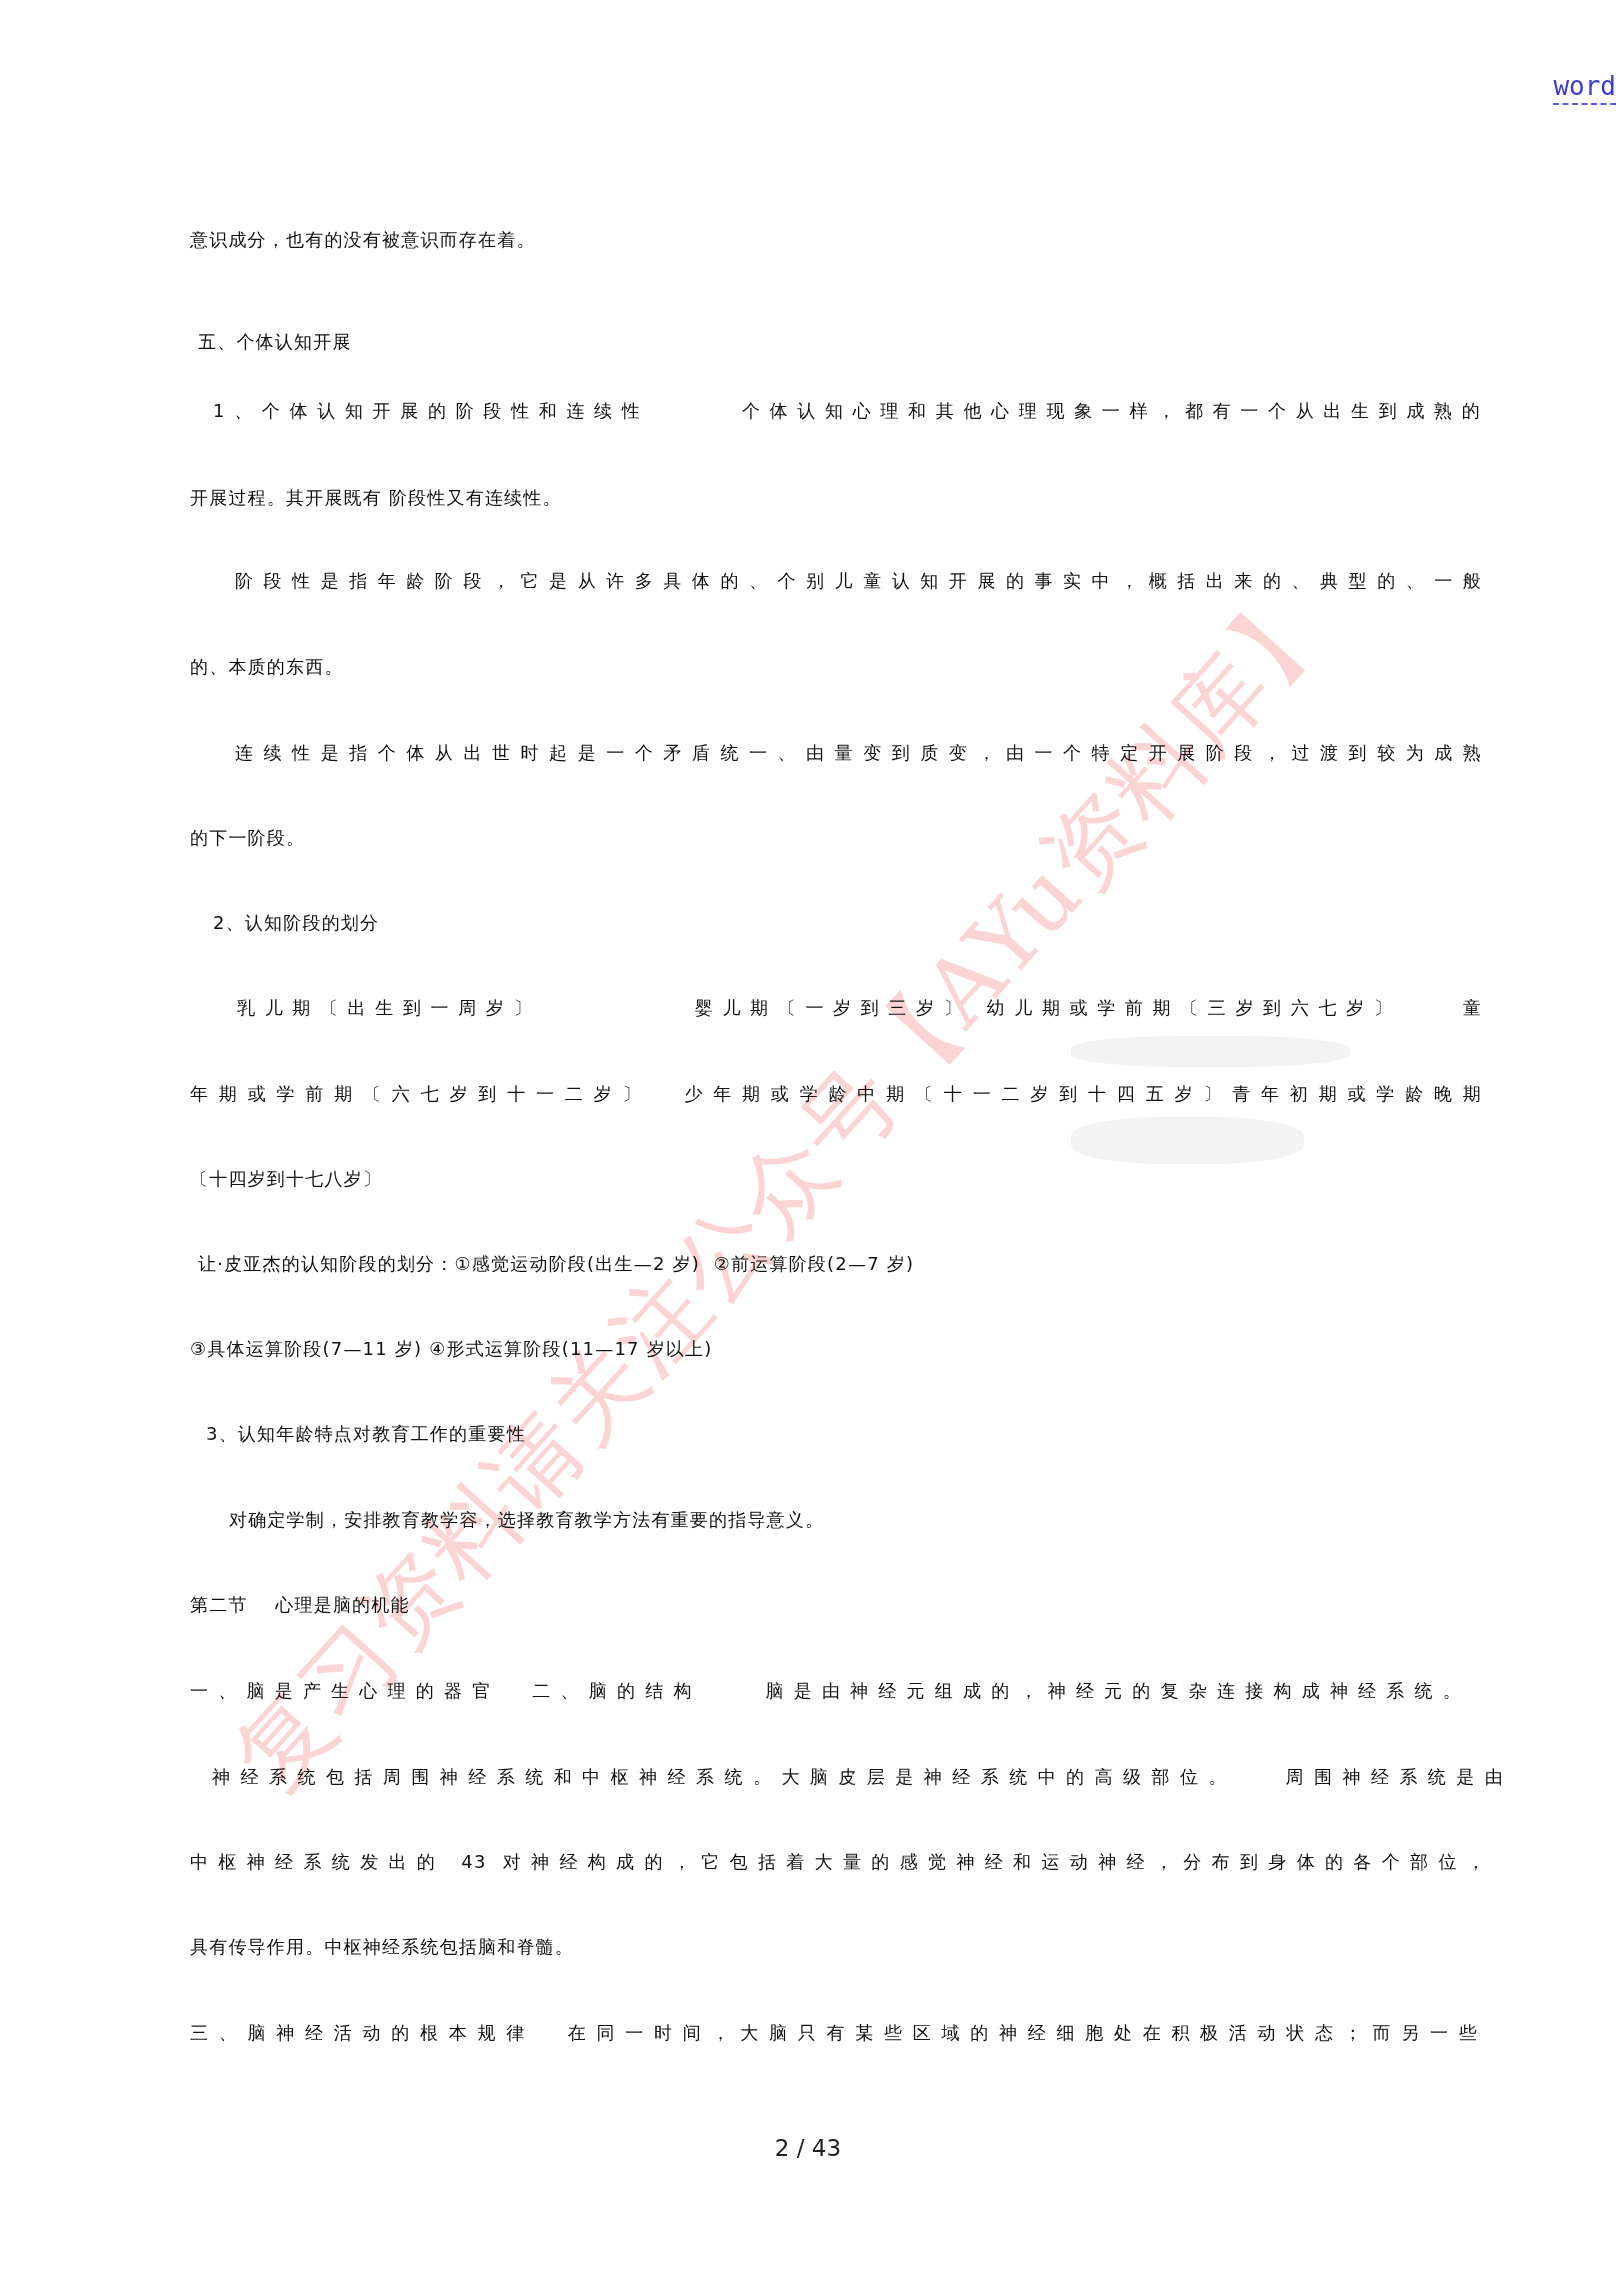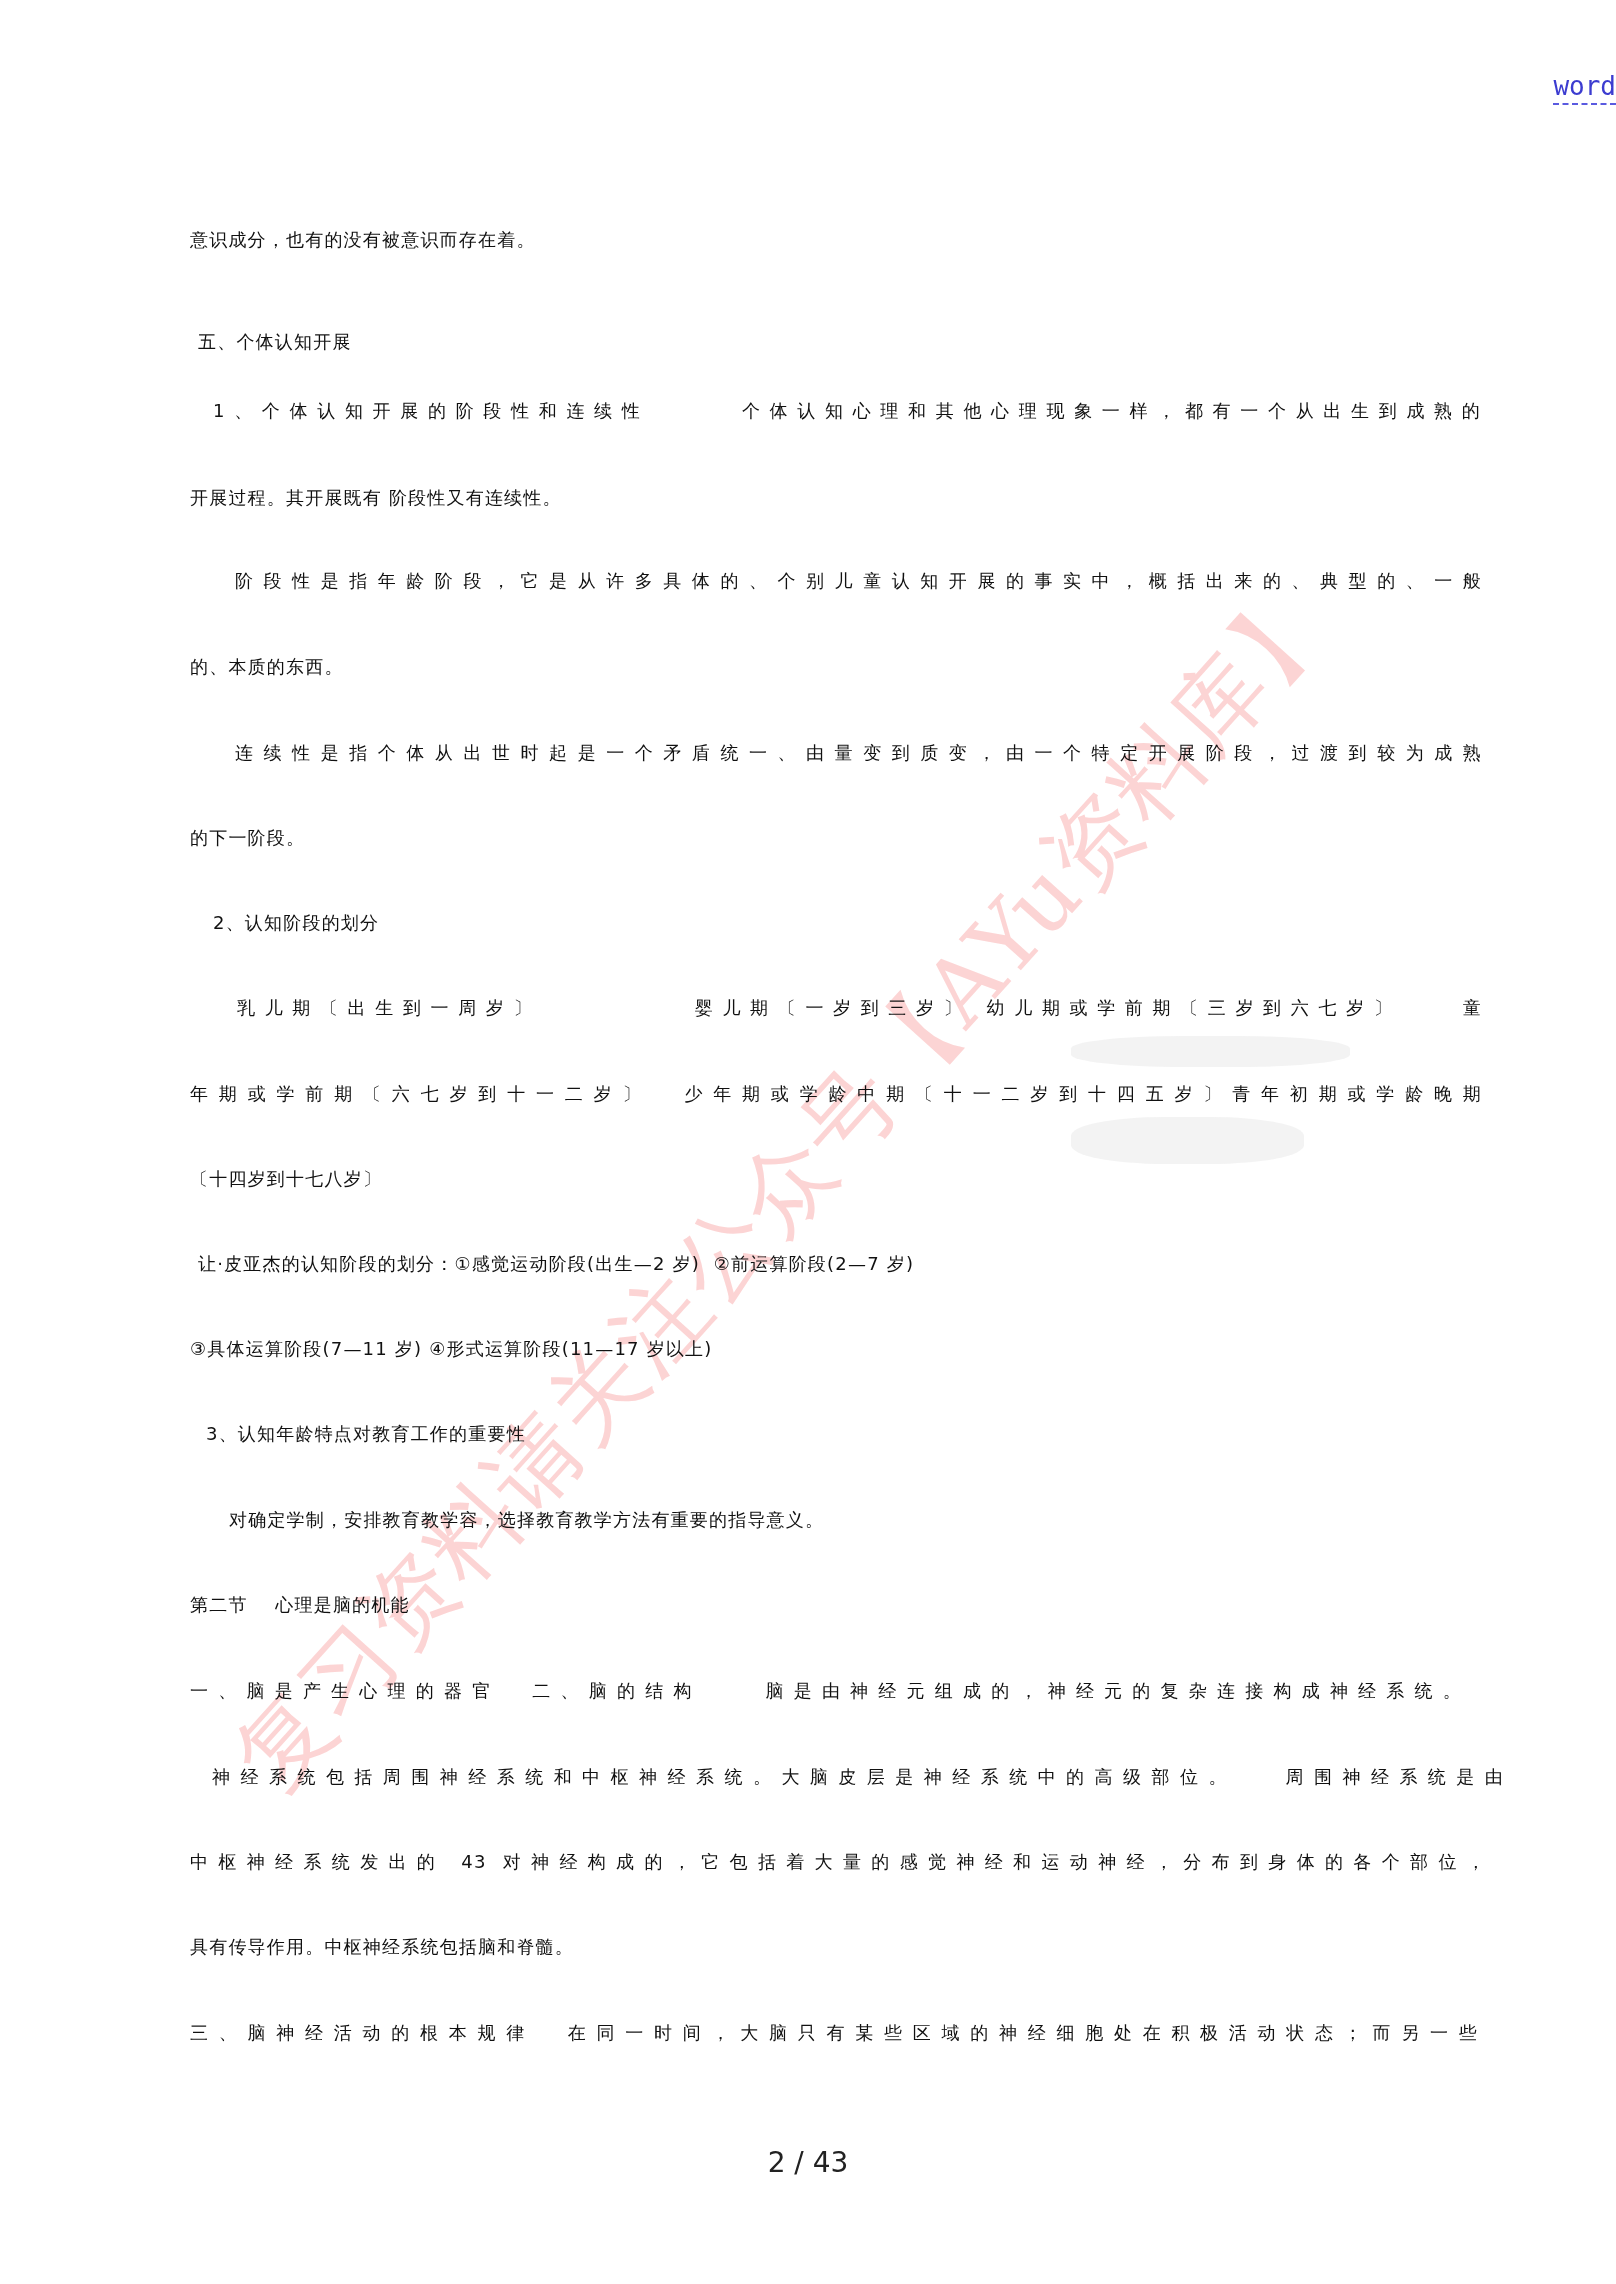--- a/index.html
+++ b/index.html
@@ -6,21 +6,21 @@
   body { width: 1616px; height: 2284px; position: relative; overflow: hidden;
          font-family: "DejaVu Sans", "Liberation Sans", sans-serif; color: #111111; }
   .header-link { position: absolute; left: 0; width: 1616px; top: 71px; text-align: right;
                  font-family: "DejaVu Sans Mono", "Liberation Mono", monospace; font-size: 26px;
                  color: #3c3cd0; }
   .header-link span { border-bottom: 2.3px dashed #5a5ae0; padding-bottom: 1.6px; cursor: pointer; }
   .line { position: absolute; font-size: 18px; line-height: 31px; height: 31px;
           letter-spacing: 1.2px; white-space: pre; transform: translateY(-15.5px); }
   .line.justify { text-align: justify; text-align-last: justify; white-space: pre-wrap; overflow: hidden; }
   .page-num { position: absolute; left: 0; width: 1616px; top: 2135px; text-align: center;
-              font-family: "DejaVu Sans", sans-serif; font-size: 28px; color: #222; margin-top: 11px; }
+              font-family: "DejaVu Sans", sans-serif; font-size: 23px; color: #222; }
   .watermark { position: absolute; left: 784px; top: 1187px; width: 0; height: 0; pointer-events: none; }
   .watermark span { position: absolute; left: 0; top: 0; transform: translate(-50%, -50%) rotate(-48deg);
                     white-space: nowrap; font-family: "DejaVu Serif", "Liberation Serif", serif;
                     font-size: 92px; color: rgba(245, 120, 120, 0.32); letter-spacing: 1.6px; }
   .smudge { position: absolute; background: rgba(160,160,160,0.12); border-radius: 40%; }
 </style>
 </head>
 <body>
 
 <div class="header-link">

